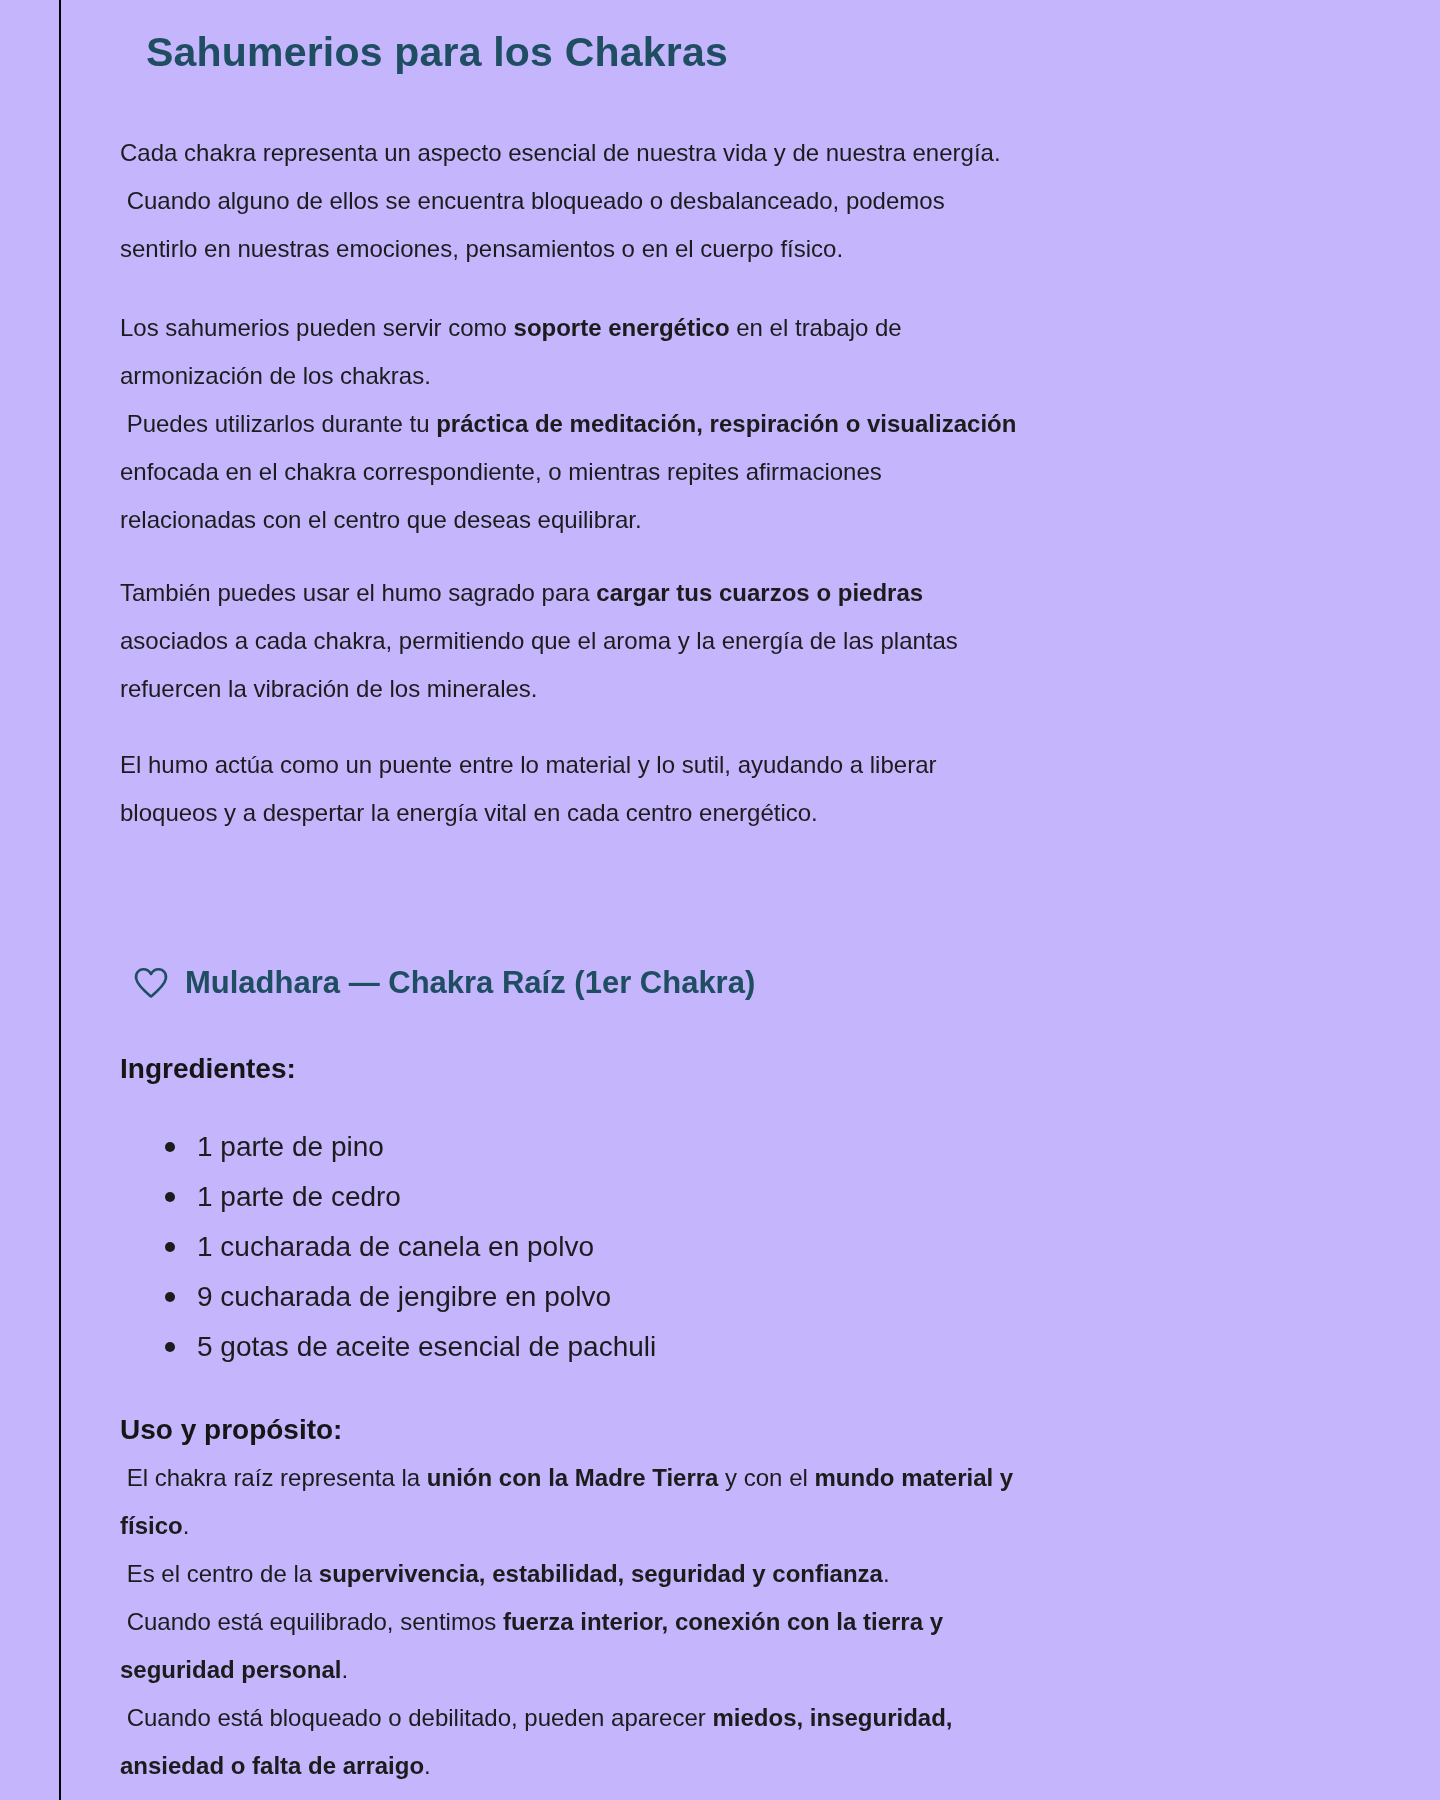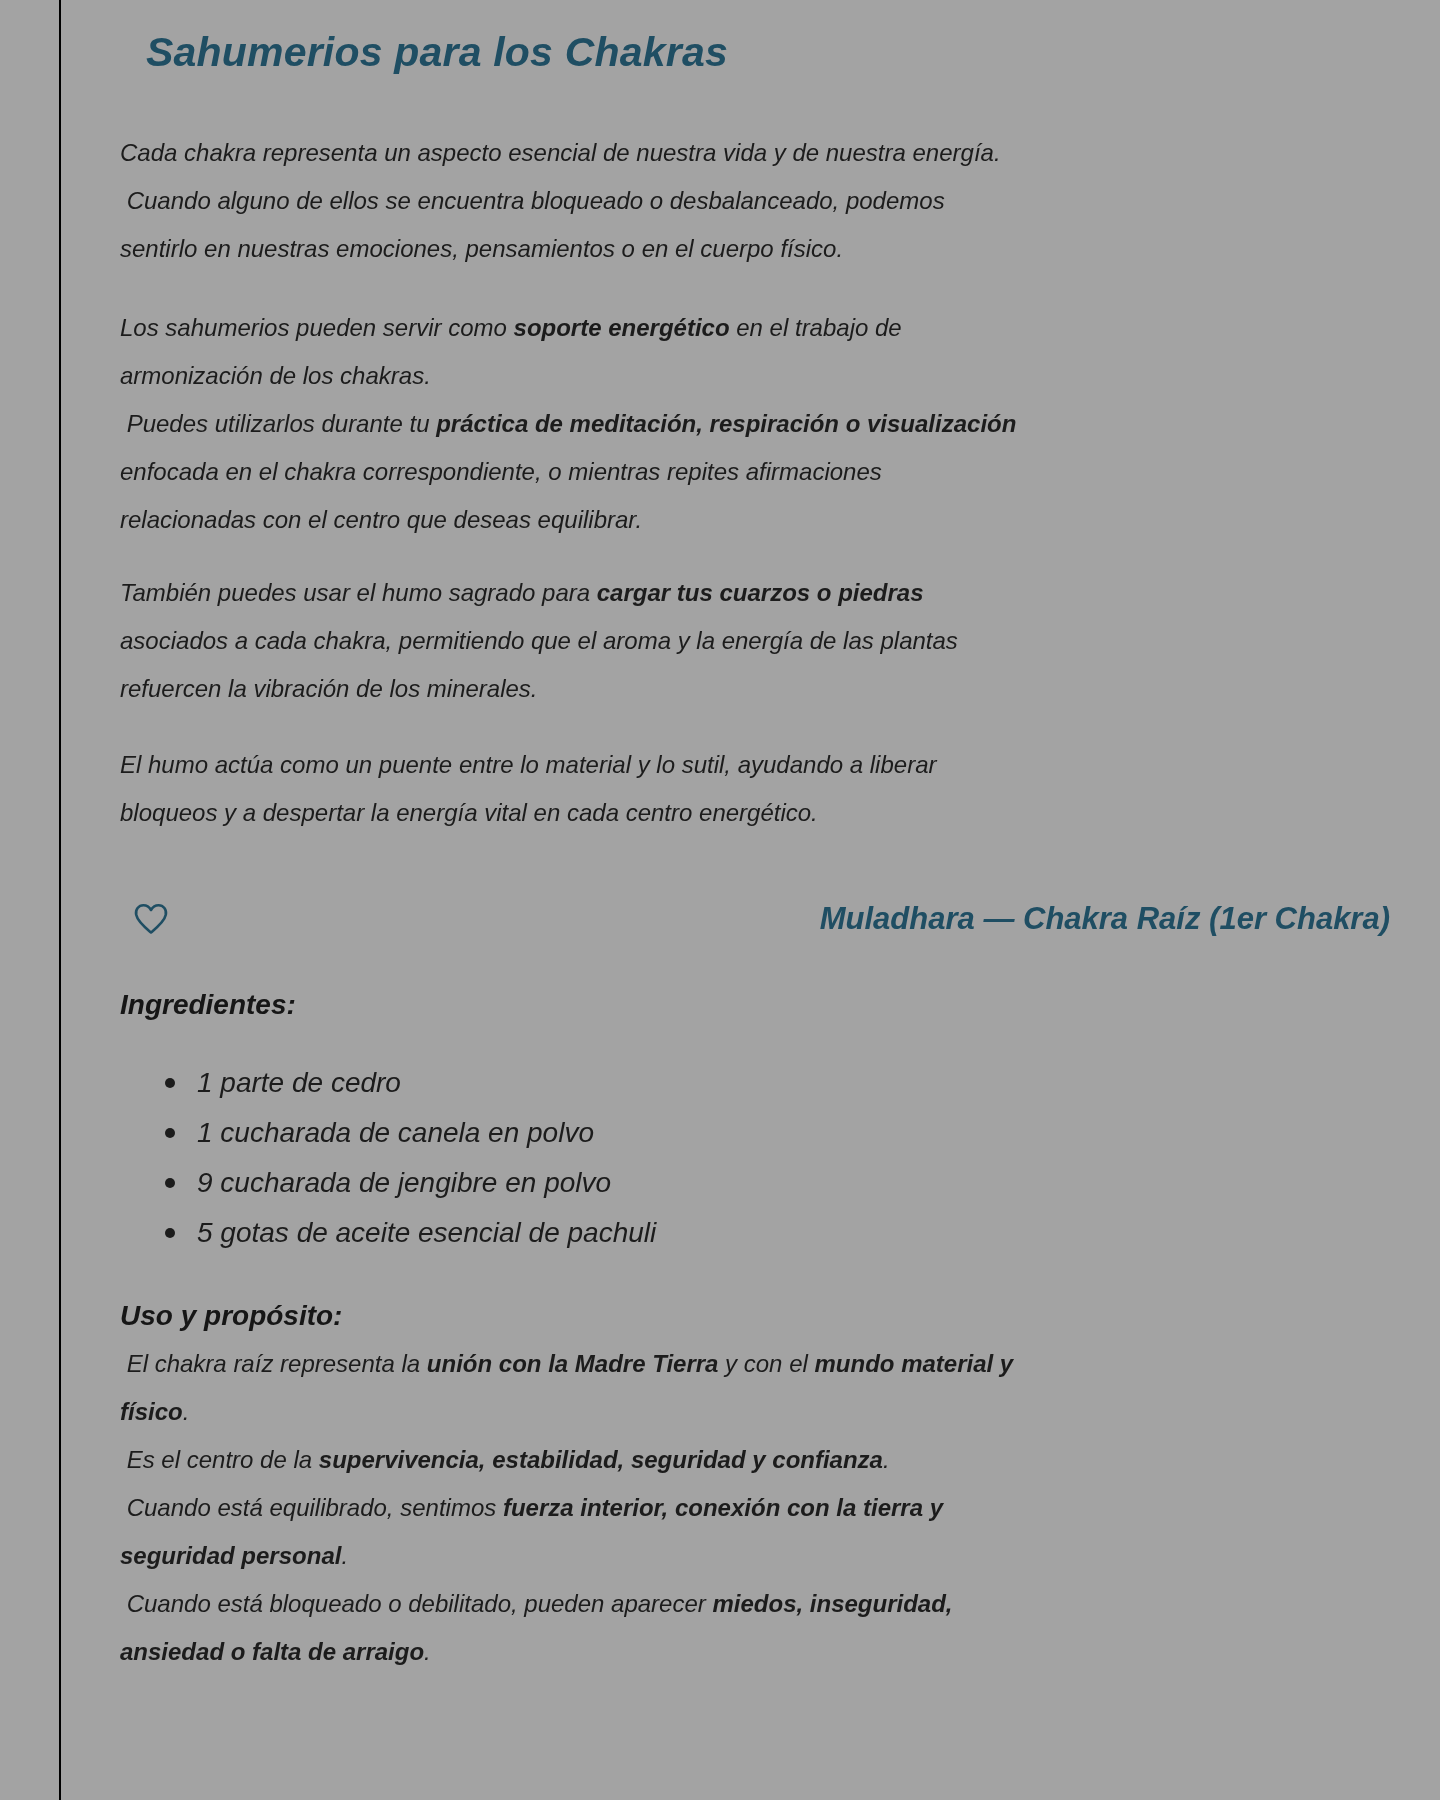--- a/index.html
+++ b/index.html
@@ -3,22 +3,21 @@
 <meta charset="utf-8">
 <style>
   * { margin: 0; padding: 0; box-sizing: border-box; }
   html, body { width: 1440px; height: 1800px; overflow: hidden; background: #ffffff; }
   body { font-family: "Liberation Sans", sans-serif; color: #1c1c1c; }
 
   .page {
     position: relative;
     width: 1440px;
     height: 1800px;
-    background: #a3a3a3;
-    font-style: italic;
+    background: #c4b5fd;
   }
 
   .page-rule {
     position: absolute;
     left: 59px;
     top: 0;
     width: 2px;
     height: 1800px;
     background: #000000;
   }
@@ -46,30 +45,29 @@
     color: #1c1c1c;
   }
   .para b, .rich b { font-weight: 700; }
 
   .p1 { margin-top: 53px; }
   .p2 { margin-top: 31px; }
   .p3 { margin-top: 25px; }
   .p4 { margin-top: 28px; }
 
   .section-heading {
-    margin-top: 56px;
+    margin-top: 120px;
     margin-left: 13px;
     display: flex;
     align-items: center;
     gap: 16px;
     color: #1f4e63;
     font-weight: 700;
     font-size: 31px;
     line-height: 52px;
-    justify-content: space-between;
   }
   .heart-icon { display: inline-flex; flex: none; }
 
   .ingredients-label {
     margin-top: 36px;
     font-size: 28px;
     line-height: 48px;
     font-weight: 700;
     color: #161616;
   }
@@ -134,20 +132,21 @@
         <svg width="36" height="34" viewBox="0 0 36 34" fill="none" xmlns="http://www.w3.org/2000/svg">
           <path d="M18 30.5 C 12 25.5, 4.5 19.5, 3.2 12.8 C 2.2 7.6, 5.6 3.2, 10.4 3.2 C 13.6 3.2, 16.4 5.2, 18 8.0 C 19.6 5.2, 22.4 3.2, 25.6 3.2 C 30.4 3.2, 33.8 7.6, 32.8 12.8 C 31.5 19.5, 24 25.5, 18 30.5 Z" stroke="#1f4e63" stroke-width="2.6" stroke-linejoin="round" fill="none"></path>
         </svg>
       </span>
       <span>Muladhara — Chakra Raíz (1er Chakra)</span>
     </h2>
 
     <div class="ingredients-label">Ingredientes:</div>
 
     <ul class="ingredients-list">
+        <li>1 parte de pino</li>
         <li>1 parte de cedro</li>
         <li>1 cucharada de canela en polvo</li>
         <li>9 cucharada de jengibre en polvo</li>
         <li>5 gotas de aceite esencial de pachuli</li>
       </ul>
 
     <div class="usage-label">Uso y propósito:</div>
 
     <p class="para usage-para rich"><span> El chakra raíz representa la </span><b>unión con la Madre Tierra</b><span> y con el </span><b>mundo material y
 físico</b><span>.

